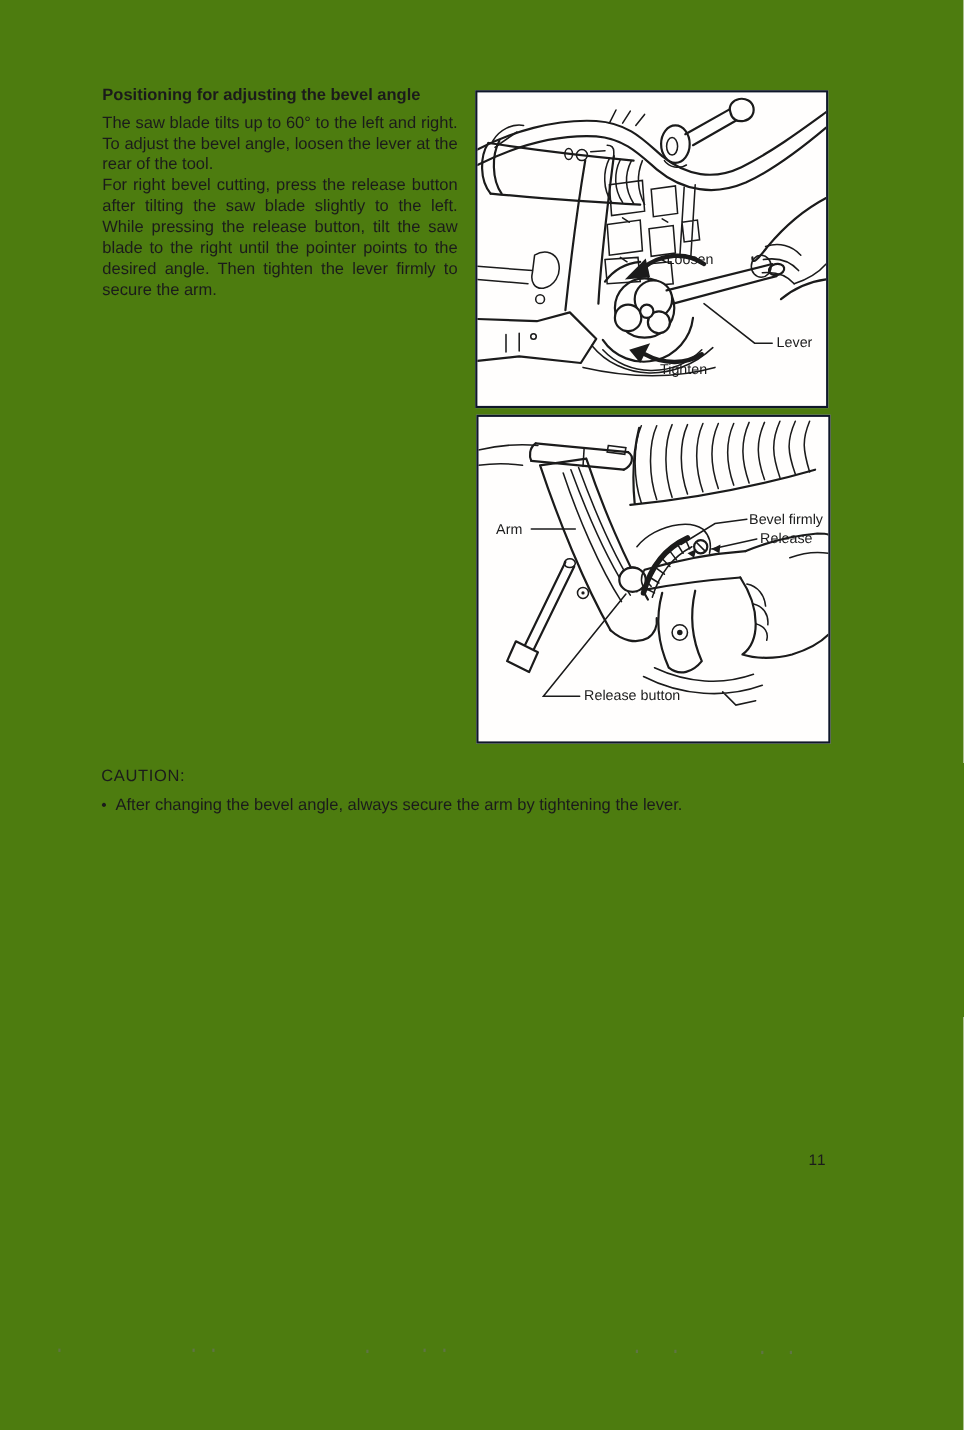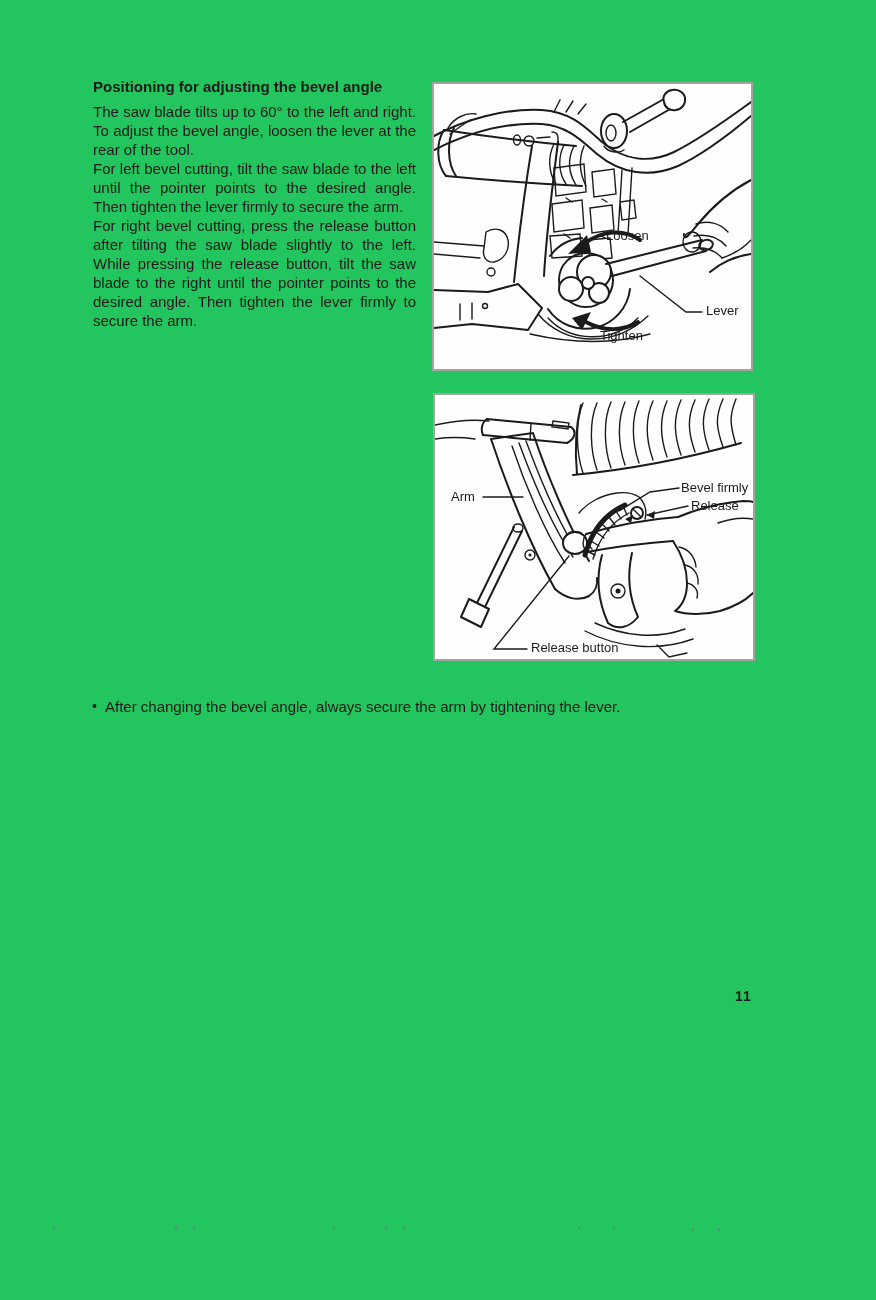--- a/index.html
+++ b/index.html
@@ -1,65 +1,64 @@
 <!DOCTYPE html>
 <html><head>
 <meta charset="utf-8">
 <style>
   html,body { margin:0; padding:0; background:#ffffff; }
   .page {
-    position:relative; width:876px; height:1300px; background:#22c55e;
+    position:relative; width:876px; height:1300px; background:#4d7c0f;
     font-family:"Liberation Sans", sans-serif; color:#1b1b1b; overflow:hidden;
   }
   
   .text-col { position:absolute; left:93px; top:77px; width:323px; }
   .text-col h3 { font-size:15px; line-height:19px; font-weight:bold; margin:0 0 6px 0; }
   .text-col p  { font-size:15px; line-height:19px; margin:0; text-align:justify; }
 
   
-  figure.fig { position:absolute; margin:0; background:#fffefd; border:2px solid #a3a3a3; box-sizing:border-box; }
+  figure.fig { position:absolute; margin:0; background:#fffefd; border:2px solid #0f172a; box-sizing:border-box; }
   .fig1 { left:432px; top:82px;  width:321px; height:289px; }
-  .fig2 { left:433px; top:393px; width:322px; height:268px; }
+  .fig2 { left:433px; top:377px; width:322px; height:299px; }
   .fig svg { position:absolute; left:0; top:0; }
   .fig-label { position:absolute; font-size:13px; line-height:14px; white-space:nowrap; color:#1b1b1b; }
   .lbl-loosen  { left:172px; top:145px; }
   .lbl-lever   { left:272px; top:220px; }
   .lbl-tighten { left:166px; top:245px; }
   .lbl-arm     { left:16px;  top:95px;  }
   .lbl-bevel   { left:246px; top:86px;  }
   .lbl-pointer { left:256px; top:104px; }
   .lbl-release { left:96px;  top:246px;text-align:right; }
 
   
   .caution { position:absolute; left:92px; top:697px; width:672px; font-size:15px; }
   .caution-title { font-size:15px; letter-spacing:0.6px; margin:0 0 8px 0; }
   .caution ul { list-style:none; margin:0; padding:0; }
   .caution li { position:relative; padding-left:13px; margin-bottom:6px; line-height:19px; text-align:justify; }
   .caution li::before { content:"\2022"; position:absolute; left:0; top:0; font-size:14px; }
 
-  .page-number { position:absolute; left:735px; top:988px; font-size:14px; font-weight:bold; letter-spacing:1px; }
+  .page-number { position:absolute; left:735px; top:1046px; font-size:14px; font-weight:normal; letter-spacing:1px; }
 
   
   .speck { position:absolute; width:2px; height:3px; background:#6f6f6f; opacity:.55; }
 
   
   .ink { stroke:#1b1b1b; fill:none; stroke-width:2; stroke-linecap:round; stroke-linejoin:round; }
   .ink-thin { stroke:#1b1b1b; fill:none; stroke-width:1.4; stroke-linecap:round; }
   .ink-fill { fill:#1b1b1b; stroke:none; }
   .ink-white { stroke:#1b1b1b; fill:#fffefd; stroke-width:2; stroke-linejoin:round; }
 </style>
 </head>
 <body>
 
 <div class="page">
 
   <div class="text-col">
     <h3>Positioning for adjusting the bevel angle</h3>
     <p>The saw blade tilts up to 60° to the left and right. To adjust the bevel angle, loosen the lever at the rear of the tool.</p>
-    <p>For left bevel cutting, tilt the saw blade to the left until the pointer points to the desired angle. Then tighten the lever firmly to secure the arm.</p>
     <p>For right bevel cutting, press the release button after tilting the saw blade slightly to the left. While pressing the release button, tilt the saw blade to the right until the pointer points to the desired angle. Then tighten the lever firmly to secure the arm.</p>
   </div>
 
   <figure class="fig fig1">
     <svg width="317" height="285" viewBox="0 0 317 285">
       <g>
         <path class="ink" d="M 0,52 C 30,36 70,24 108,26 C 138,28 152,44 168,58 C 190,76 215,80 240,68 C 268,54 295,34 317,18"></path>
         <path class="ink" d="M 0,66 C 32,50 70,38 108,40 C 134,42 148,57 163,70 C 187,90 216,94 244,82 C 270,70 298,48 317,32"></path>
         <path class="ink-thin" d="M 120,28 L 126,16 M 132,28 L 139,17 M 144,30 L 152,20"></path>
         <path class="ink-thin" d="M 14,44 C 20,34 32,28 42,30 M 16,50 C 24,44 30,40 36,36"></path>
@@ -193,20 +192,21 @@
         <path class="ink-thin" d="M 134,161 L 59,254 L 92,254"></path>
       </g>
     </svg>
     <span class="fig-label lbl-arm">Arm</span>
     <span class="fig-label lbl-bevel">Bevel firmly</span>
     <span class="fig-label lbl-pointer">Release</span>
     <span class="fig-label lbl-release">Release button</span>
   </figure>
 
   <div class="caution">
+    <div class="caution-title">CAUTION:</div>
     <ul>
       <li>After changing the bevel angle, always secure the arm by tightening the lever.</li>
     </ul>
   </div>
 
   <div class="page-number">11</div>
 
   <div class="speck" style="left:53px;top:1226px"></div>
   <div class="speck" style="left:175px;top:1226px"></div>
   <div class="speck" style="left:193px;top:1226px"></div>

